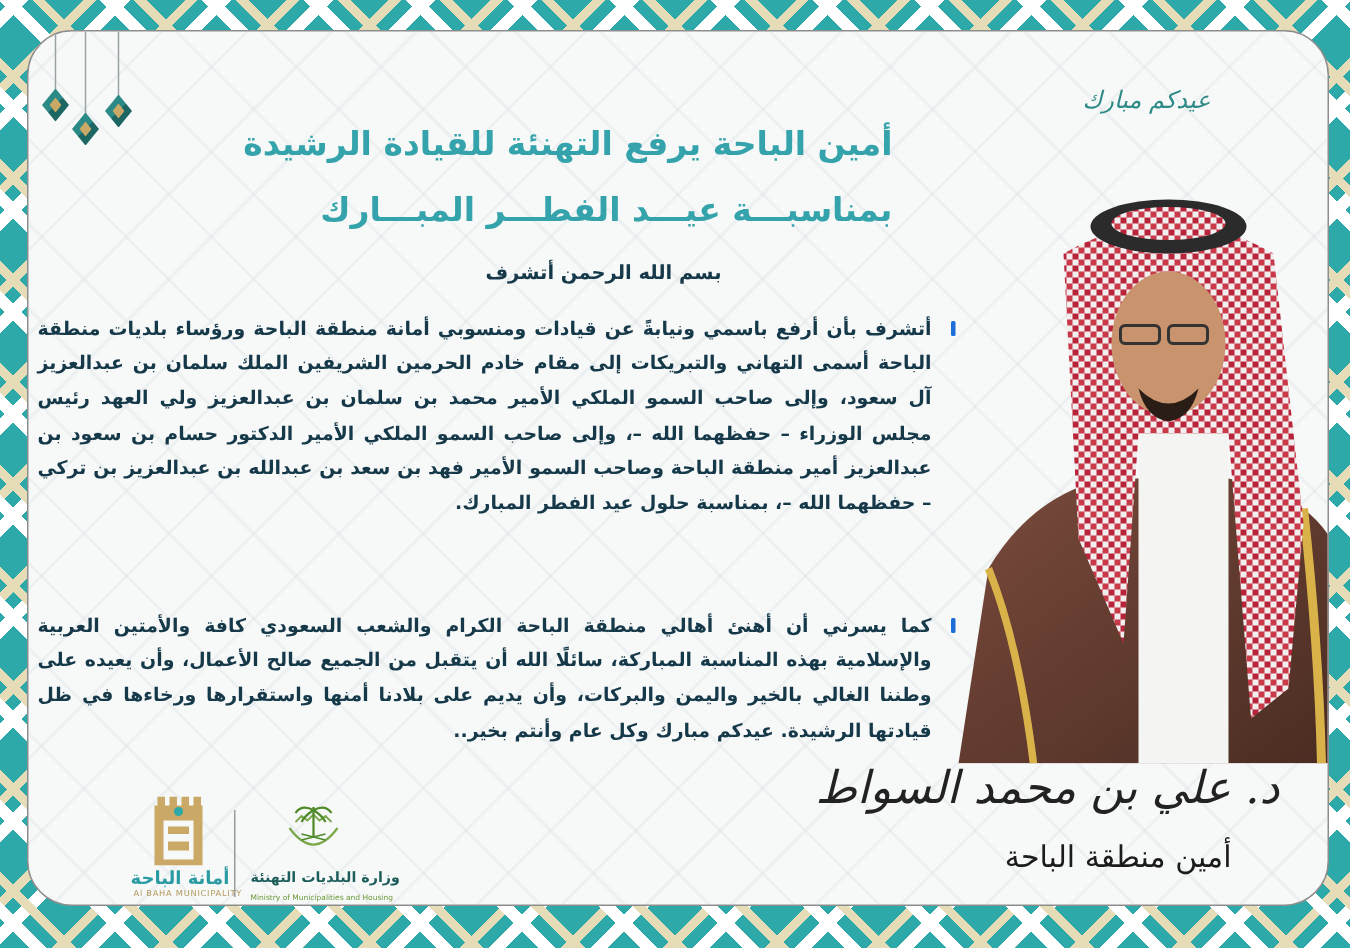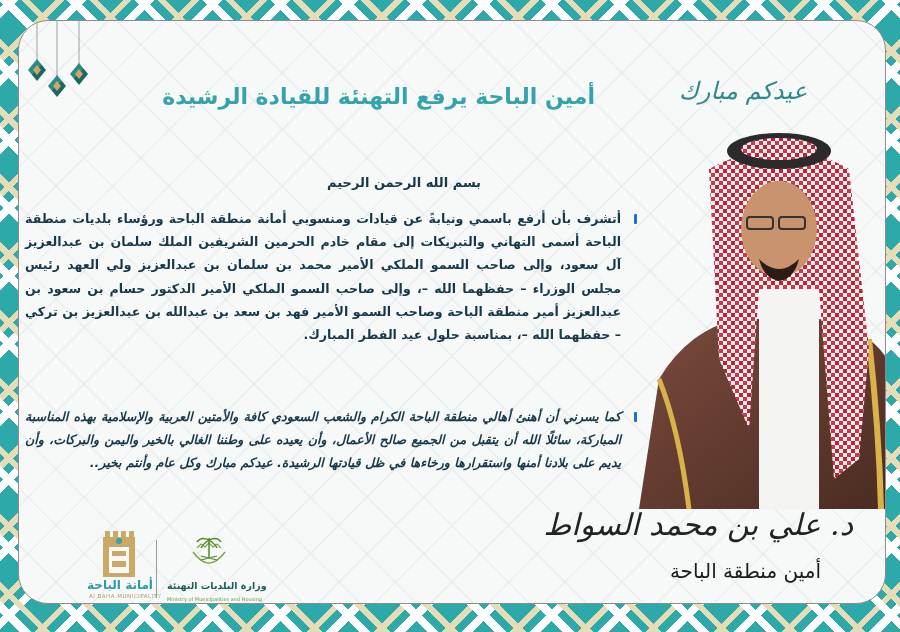--- a/index.html
+++ b/index.html
@@ -36,38 +36,38 @@
     position:absolute; width:8px; height:10px; left:50%; transform:translateX(-50%);
     background:#c9a965; clip-path: polygon(50% 0, 100% 50%, 50% 100%, 0 50%);
   }
   .title {
     position: absolute; right: 290px; top: 54px; width: 560px;
     direction: rtl; text-align: right;
     color: #35a3ab; font-weight: bold; font-size: 22px; line-height: 44px;
     font-family: "DejaVu Sans", sans-serif;
   }
   .eid-greeting {
-    position: absolute; right: 78px; top: 56px;
+    position: absolute; right: 78px; top: 36px;
     font-family: "DejaVu Serif", serif; font-style: italic;
-    color: #2e8a86; font-size: 24px; direction: rtl;
+    color: #2e8a86; font-size: 16px; direction: rtl;
   }
   .basmala {
     position: absolute; right: 404px; top: 154px;
     color: #16394a; font-size: 13px; font-weight: bold; direction: rtl;
   }
   .para {
     position: absolute; right: 264px; width: 596px;
     direction: rtl; text-align: justify; text-align-last: right;
     color: #16394a; font-size: 12.6px; font-weight: bold; line-height: 23.2px;
   }
   .para .bullet {
     position: absolute; right: -16px; top: 7px; width: 3px; height: 10px; background: #1d6fd8; border-radius: 1px;
   }
   .para1 { top: 186px; }
-  .para2 { top: 384px; font-style: italic; }
+  .para2 { top: 384px; }
   .photo {
     position: absolute; left: 600px; top: 108px; width: 268px; height: 380px;
     overflow: hidden;
   }
   .signature {
     position: absolute; right: 32px; top: 486px;
     font-family: "DejaVu Serif", serif; font-size: 30px; color: #222;
     direction: rtl; letter-spacing: 1px; font-style: italic;
   }
   .role {
@@ -101,23 +101,24 @@
   <div class="lantern" style="left:50px; width:20px;">
     <div class="string" style="height:44px;"></div>
     <div class="body" style="top:42px;"></div>
     <div class="gold" style="top:48px;"></div>
   </div>
 
   <div class="eid-greeting">عيدكم مبارك</div>
 
   <div class="title">
     <div>أمين الباحة يرفع التهنئة للقيادة الرشيدة</div>
+    <div>بمناسبـــة عيـــد الفطـــر المبـــارك</div>
   </div>
 
-  <div class="basmala">بسم الله الرحمن الرحيم</div>
+  <div class="basmala">بسم الله الرحمن أتشرف</div>
 
   <div class="para para1">
     <span class="bullet"></span>
     <span>أتشرف بأن أرفع باسمي ونيابةً عن قيادات ومنسوبي أمانة منطقة الباحة ورؤساء بلديات منطقة الباحة أسمى التهاني والتبريكات إلى مقام خادم الحرمين الشريفين الملك سلمان بن عبدالعزيز آل سعود، وإلى صاحب السمو الملكي الأمير محمد بن سلمان بن عبدالعزيز ولي العهد رئيس مجلس الوزراء – حفظهما الله –، وإلى صاحب السمو الملكي الأمير الدكتور حسام بن سعود بن عبدالعزيز أمير منطقة الباحة وصاحب السمو الأمير فهد بن سعد بن عبدالله بن عبدالعزيز بن تركي – حفظهما الله –، بمناسبة حلول عيد الفطر المبارك.</span>
   </div>
 
   <div class="para para2">
     <span class="bullet"></span>
     <span>كما يسرني أن أهنئ أهالي منطقة الباحة الكرام والشعب السعودي كافة والأمتين العربية والإسلامية بهذه المناسبة المباركة، سائلًا الله أن يتقبل من الجميع صالح الأعمال، وأن يعيده على وطننا الغالي بالخير واليمن والبركات، وأن يديم على بلادنا أمنها واستقرارها ورخاءها في ظل قيادتها الرشيدة. عيدكم مبارك وكل عام وأنتم بخير..</span>
   </div>

